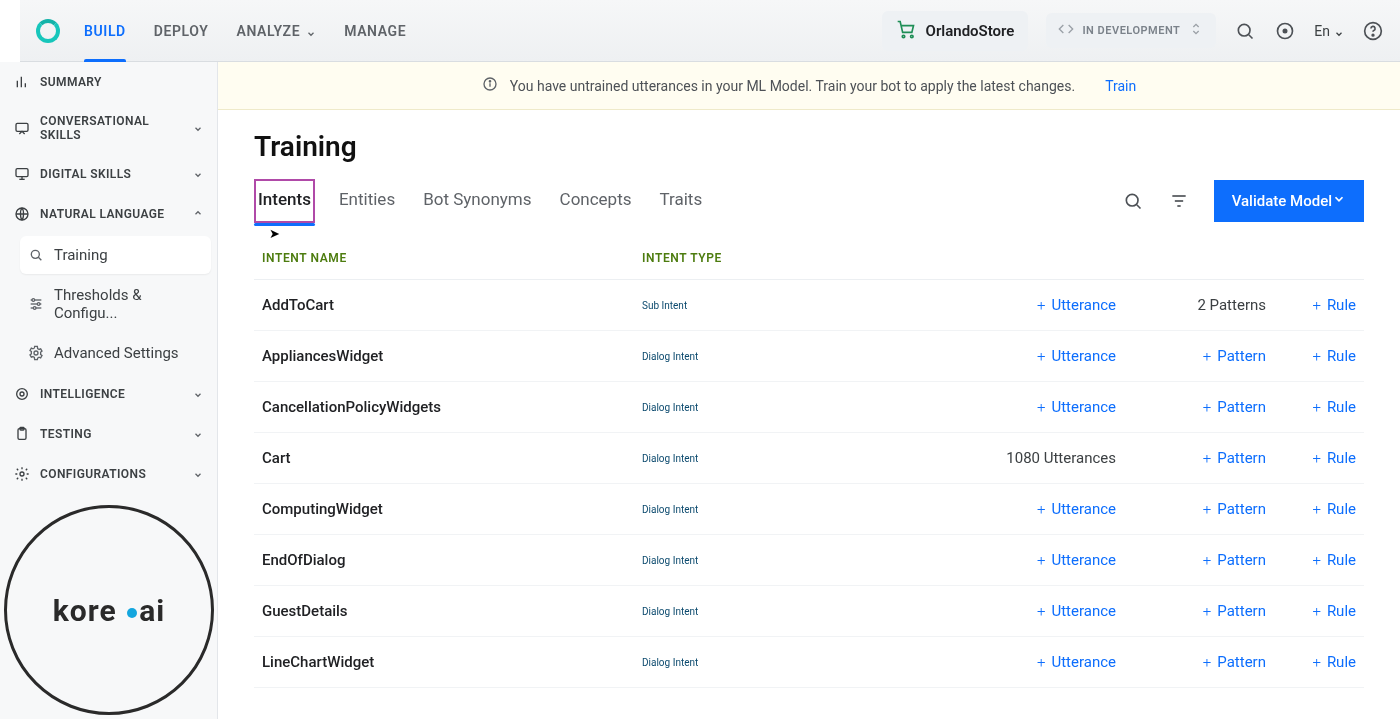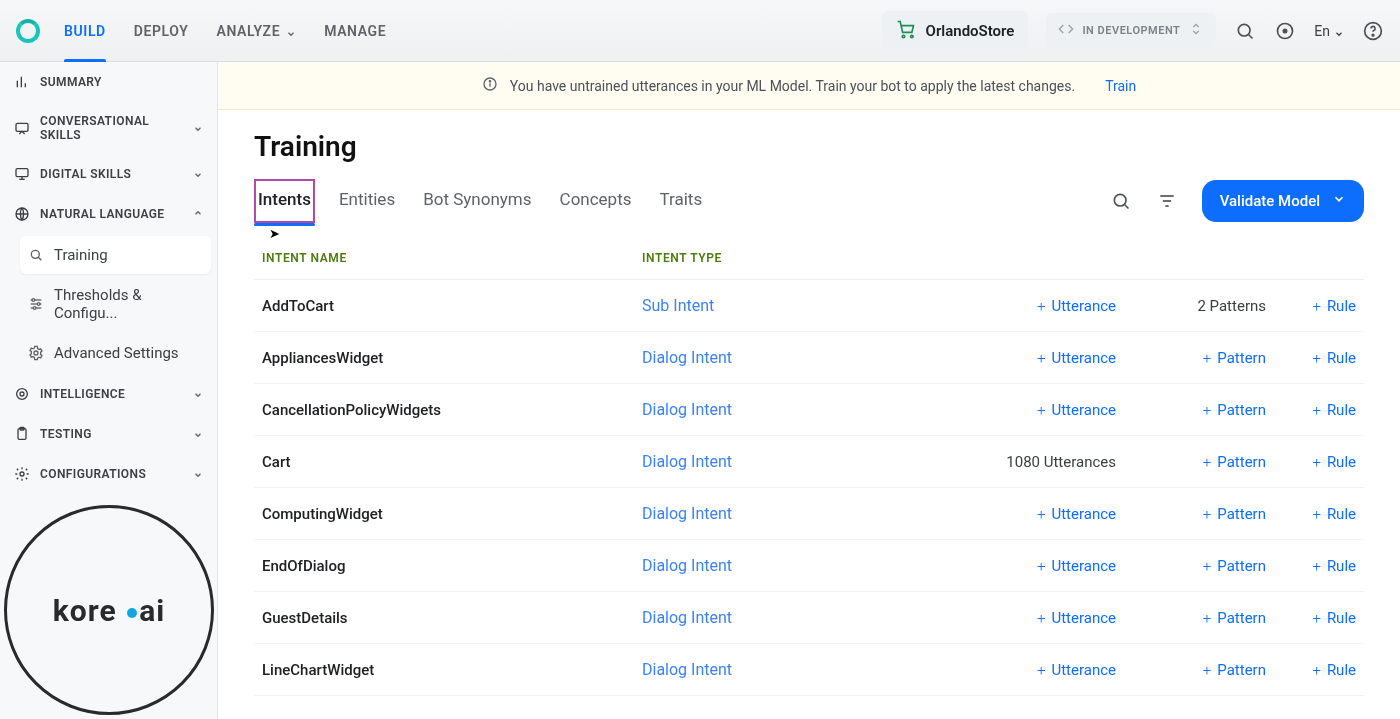--- a/index.html
+++ b/index.html
@@ -1,18 +1,18 @@
 <!DOCTYPE html>
 <html><head>
 <meta charset="utf-8">
 <style>
   * { box-sizing: border-box; margin: 0; padding: 0; font-family: -apple-system, BlinkMacSystemFont, "Segoe UI", Roboto, Helvetica, Arial, sans-serif; }
   body { width: 1400px; height: 719px; overflow: hidden; background: #fff; color: #202124; }
   
-  .topbar { height: 62px; background: linear-gradient(#f6f7f8,#eef0f2); border-bottom: 1px solid #d9dde1; display: flex; align-items: center; padding: 0 16px; position: relative; }
+  .topbar { height: 62px; background: linear-gradient(#f6f7f8,#eef0f2); border-bottom: 1px solid #d9dde1; display: flex; align-items: center; padding: 0 16px; position: relative; margin-left: 20px; }
   .logo-ring { width: 24px; height: 24px; border: 4px solid #17c6bb; border-top-color:#13b3a9; border-radius: 50%; margin-right: 24px; }
   .topnav { display: flex; gap: 28px; align-items: center; height: 100%; }
   .topnav-item { font-size: 14px; font-weight: 600; letter-spacing: .6px; color: #5f6368; cursor: pointer; height: 100%; display:flex; align-items:center; position:relative; }
   .topnav-item.active { color: #0d6efd; }
   .topnav-item.active::after { content:""; position:absolute; left:0; right:0; bottom:-1px; height:3px; background:#0d6efd; border-radius:2px 2px 0 0; }
   .topnav-item .chev { margin-left:6px; }
   .chev-down { width:10px; height:10px; display:inline-block; }
   .chev-down svg { width:10px; height:10px; }
   .top-right { margin-left:auto; display:flex; align-items:center; gap:18px;justify-content:flex-end; }
   .store-chip { display:flex; align-items:center; gap:10px; background:#eef1f4; border-radius:6px; padding:8px 14px; }
@@ -48,30 +48,30 @@
 
   .page-pad { padding:20px 36px 0 36px; }
   h1.page-title { font-size:28px; font-weight:600; color:#111; margin-bottom:16px; }
 
   .tabs-row { display:flex; align-items:center; gap:20px; border-bottom:0; margin-bottom:10px; position:relative; }
   .tab { font-size:17px; color:#5f6368; padding:10px 4px 14px 4px; cursor:pointer; position:relative; }
   .tab.active { color:#202124; font-weight:500; }
   .tab.active.highlit { outline:2px solid #b04aa8; outline-offset:-2px; }
   .tab.active::after { content:""; position:absolute; left:0; right:0; bottom:-3px; height:3px; background:#0d6efd; border-radius:2px; }
   .tabs-right { margin-left:auto; display:flex; align-items:center; gap:24px; }
-  .validate-btn { background:#0d6efd; color:#fff; border:none; border-radius:14px; padding:12px 18px; font-size:15px; font-weight:500; display:flex; align-items:center; gap:12px; cursor:pointer; }
+  .validate-btn { background:#0d6efd; color:#fff; border:none; border-radius:0; padding:12px 18px; font-size:15px; font-weight:500; display:flex; align-items:center; cursor:pointer; }
   .validate-btn svg { width:14px; height:14px; }
   .cursor-arrow { position:absolute; left:15px; top:47px; font-size:13px; color:#000; }
 
   
   .grid { width:100%; }
   .gh { display:grid; grid-template-columns: 380px 340px 1fr 150px 90px; padding:18px 8px 14px 8px; font-size:12px; letter-spacing:.6px; color:#4d7c0f; font-weight:600; border-bottom:1px solid #eceff2; }
   .gr { display:grid; grid-template-columns: 380px 340px 1fr 150px 90px; align-items:center; padding:16px 8px; border-bottom:1px solid #f1f3f5; font-size:15px; color:#3c4043; }
   .gr .name { font-weight:500; color:#202124; }
-  .gr .type { color:#3b82f6; font-size:16px; }
+  .gr .type { color:#0c4a6e; font-size:10px; }
   .linkish { color:#0d6efd; cursor:pointer; display:inline-flex; align-items:center; gap:6px; font-size:15px; justify-content:flex-end; }
   .linkish .plus { font-weight:300; }
   .col-right { text-align:right; }
   .muted { color:#3c4043; }
 </style>
 </head>
 <body>
 
 <div class="topbar">
   <div class="logo-ring"></div>

